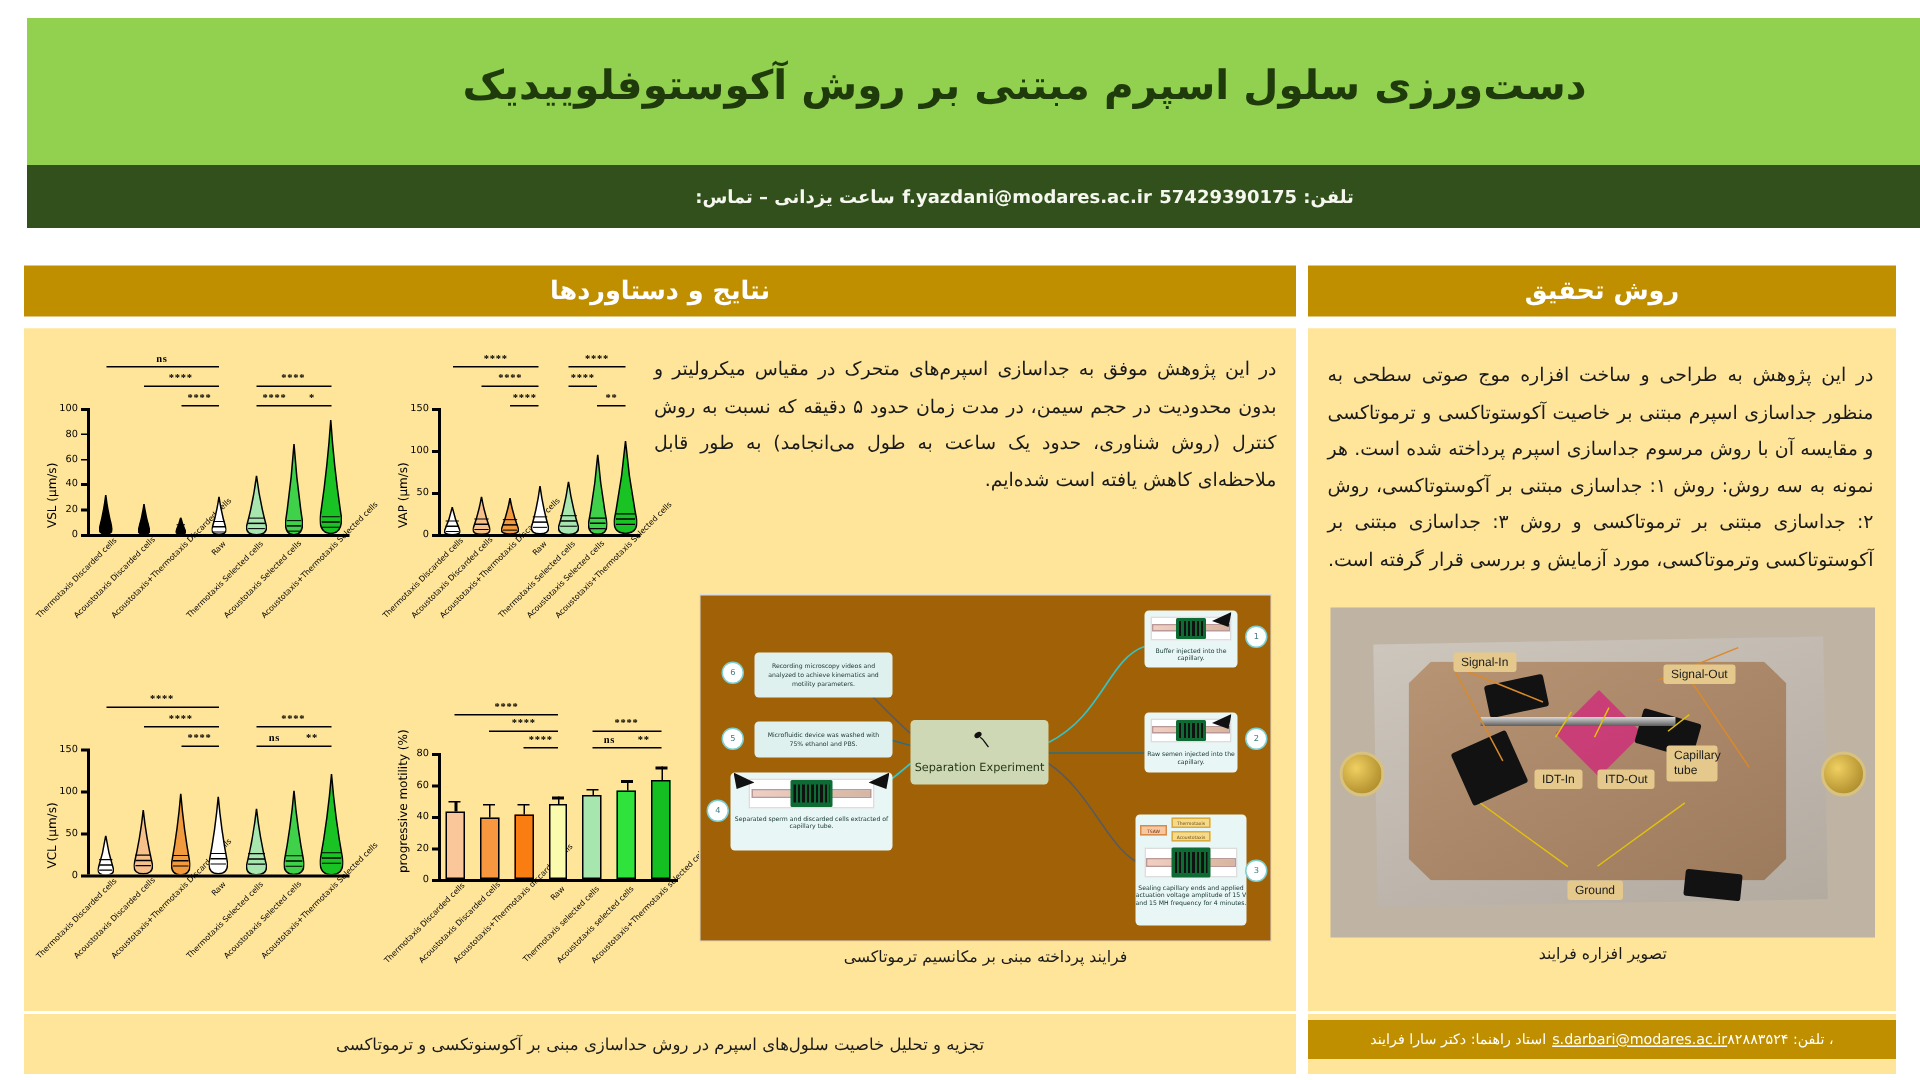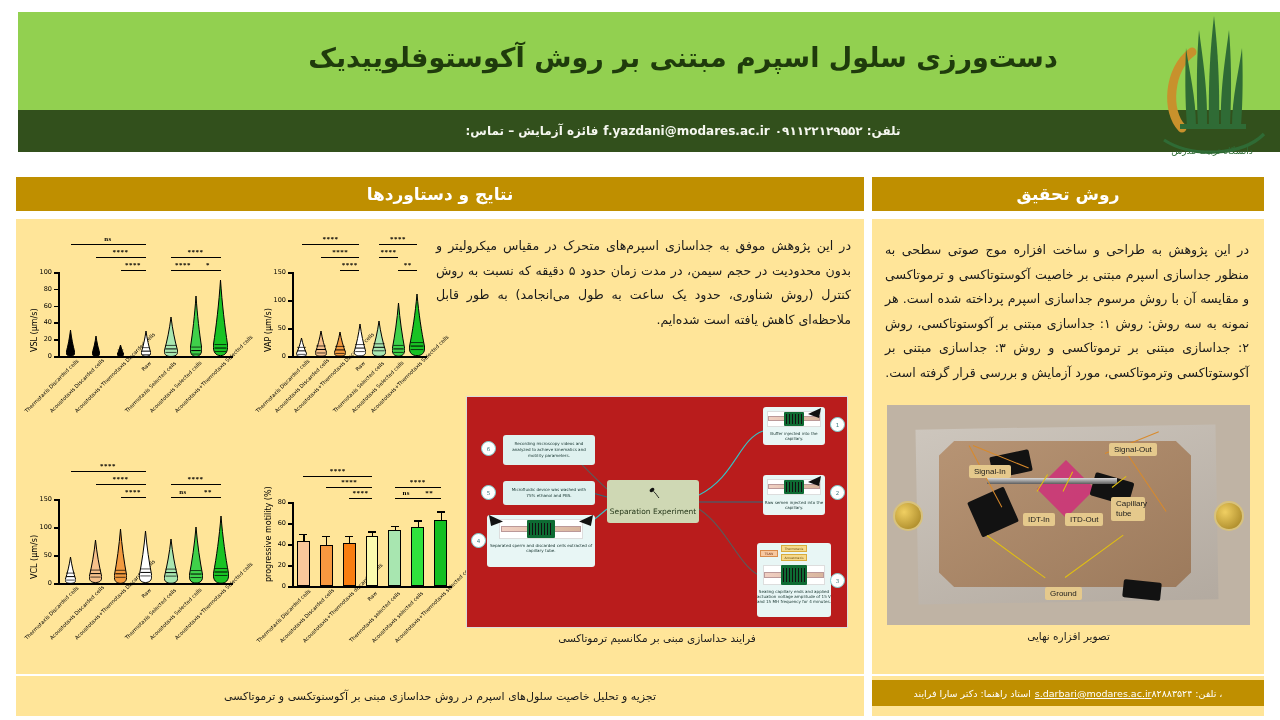--- a/index.html
+++ b/index.html
@@ -95,21 +95,21 @@
   
   .bar {
     position: absolute; bottom: 0; border: 1.2px solid #000;
   }
   .errbar { position: absolute; background: #000; width: 1.2px; }
   .errcap { position: absolute; background: #000; height: 1.2px; }
 
   
   .diagram-box {
     position: absolute; left: 466px; top: 396px; width: 382px; height: 232px;
-    background: #b91c1c; border: 1px solid #dcdcdc;
+    background: #a16207; border: 1px solid #dcdcdc;
   }
   .diag-caption {
     position: absolute; left: 466px; top: 632px; width: 382px;
     text-align: center; font-size: 10.5px; color: #1a1a1a; direction: rtl;
   }
   .center-node {
     position: absolute; left: 140px; top: 83px; width: 92px; height: 43px;
     background: #cfd8b4; border-radius: 3px;
     display: flex; align-items: flex-end; justify-content: center;
     padding-bottom: 7px; font-size: 7.5px; color: #26381a; direction: ltr;
@@ -205,42 +205,27 @@
 <body>
 
 <div id="poster">
 
   <div class="band-green" style="width:1330px;left:18px;"></div>
   <div style="position:absolute;left:18px;top:12px;width:1330px;height:98px;background:#92d050;"></div>
   <div class="title-text">دست‌ورزی سلول اسپرم مبتنی بر روش آکوستوفلوییدیک</div>
 
   <div class="band-dark"></div>
   <div class="contact-text">
-    <span>تلفن: ۰۹۱۱۲۲۱۲۹۵۵۲</span>
+    <span>تلفن: 57429390175</span>
     <span style="width:5px"></span>
     <span class="mail">f.yazdani@modares.ac.ir</span>
     <span style="width:5px"></span>
-    <span>فائزه آزمایش – تماس:</span>
+    <span>ساعت یزدانی – تماس:</span>
   </div>
 
-  <div class="logo">
-    <svg width="120" height="150" viewBox="0 0 120 150">
-      <path d="M30 120 C14 104 16 62 40 44" stroke="#c8912c" stroke-width="9" fill="none" stroke-linecap="round"></path>
-      <g fill="#2f6b35">
-        <path d="M62 8 C59 34 56 70 57 118 L67 118 C68 70 65 34 62 8 Z"></path>
-        <path d="M47 22 C45 46 44 80 46 118 L55 118 C56 80 50 46 47 22 Z"></path>
-        <path d="M77 22 C79 46 80 80 78 118 L69 118 C68 80 74 46 77 22 Z"></path>
-        <path d="M34 40 C33 62 33 92 35 118 L44 118 C44 90 37 62 34 40 Z"></path>
-        <path d="M90 40 C91 62 91 92 89 118 L80 118 C80 90 87 62 90 40 Z"></path>
-      </g>
-      <rect x="28" y="116" width="66" height="5" fill="#2f6b35"></rect>
-      <path d="M12 132 C40 150 90 148 112 126" stroke="#2f6b35" stroke-width="3.2" fill="none"></path>
-      <text x="60" y="146" font-size="9" fill="#2f6b35" text-anchor="middle" font-family="DejaVu Sans">دانشگاه تربیت مدرس</text>
-    </svg>
-  </div>
 
   <div class="sec-head sec-head-method">روش تحقیق</div>
   <div class="sec-head sec-head-results">نتایج و دستاوردها</div>
 
   <div class="panel panel-method">
     <div class="method-text">در این پژوهش به طراحی و ساخت افزاره موج صوتی سطحی به منظور جداسازی اسپرم مبتنی بر خاصیت آکوستوتاکسی و ترموتاکسی و مقایسه آن با روش مرسوم جداسازی اسپرم پرداخته شده است. هر نمونه به سه روش: روش ۱: جداسازی مبتنی بر آکوستوتاکسی، روش ۲: جداسازی مبتنی بر ترموتاکسی و روش ۳: جداسازی مبتنی بر آکوستوتاکسی وترموتاکسی، مورد آزمایش و بررسی قرار گرفته است.</div>
   </div>
 
   <div class="device-box">
     <div class="dev-plate"></div>
@@ -255,28 +240,28 @@
     <div class="dev-conn" style="right:6px;top:96px;"></div>
     <div class="lead" style="left:86px;top:40px;width:60px;transform:rotate(22deg);"></div>
     <div class="lead" style="left:82px;top:40px;width:70px;transform:rotate(62deg);"></div>
     <div class="lead" style="left:218px;top:48px;width:58px;transform:rotate(-22deg);"></div>
     <div class="lead" style="left:240px;top:48px;width:70px;transform:rotate(56deg);"></div>
     <div class="lead-y" style="left:150px;top:86px;width:20px;transform:rotate(-58deg);"></div>
     <div class="lead-y" style="left:176px;top:86px;width:22px;transform:rotate(-64deg);"></div>
     <div class="lead-y" style="left:225px;top:82px;width:18px;transform:rotate(-38deg);"></div>
     <div class="lead-y" style="left:100px;top:130px;width:72px;transform:rotate(36deg);"></div>
     <div class="lead-y" style="left:178px;top:172px;width:72px;transform:rotate(-36deg);"></div>
-    <div class="dev-lab" style="left:82px;top:30px;margin-top:30px;">Signal-In</div>
+    <div class="dev-lab" style="left:82px;top:30px;">Signal-In</div>
     <div class="dev-lab" style="left:222px;top:38px;">Signal-Out</div>
     <div class="dev-lab" style="left:136px;top:108px;">IDT-In</div>
     <div class="dev-lab" style="left:178px;top:108px;">ITD-Out</div>
     <div class="dev-lab" style="left:224px;top:92px;width:34px;white-space:normal;line-height:1.25;">Capillary tube</div>
     <div class="dev-lab" style="left:158px;top:182px;">Ground</div>
   </div>
-  <div class="device-caption">تصویر افزاره نهایی</div>
+  <div class="device-caption">تصویر افزاره فرایند</div>
 
   <div class="panel panel-results">
     <div class="results-text">در این پژوهش موفق به جداسازی اسپرم‌های متحرک در مقیاس میکرولیتر و بدون محدودیت در حجم سیمن، در مدت زمان حدود ۵ دقیقه که نسبت به روش کنترل (روش شناوری، حدود یک ساعت به طول می‌انجامد) به طور قابل ملاحظه‌ای کاهش یافته است شده‌ایم.</div>
   </div>
 
   <div class="chart" id="chart-vsl" style="left:24px;top:228px;width:215px;height:130px;">
       <div class="axis-line" style="left:34px;top:44px;width:1.6px;height:84px;"></div>
       <div class="axis-line" style="left:34px;top:128px;width:175px;height:1.6px;"></div>
       <div class="axis-y-label" style="left:6px;top:50px;height:74px;">VSL (µm/s)</div>
       <div class="tick" style="left:30px;top:128px;"></div>
@@ -728,21 +713,21 @@
     <div class="step-box" style="left:36px;top:84px;width:92px;height:24px;">
       <span>Microfluidic device was washed with 75% ethanol and PBS.</span>
     </div>
     <div class="step-num" style="left:14px;top:88px;">5</div>
 
     <div class="step-box" style="left:36px;top:38px;width:92px;height:30px;">
       <span>Recording microscopy videos and analyzed to achieve kinematics and motility parameters.</span>
     </div>
     <div class="step-num" style="left:14px;top:44px;">6</div>
   </div>
-  <div class="diag-caption">فرایند حداسازی مبنی بر مکانسیم ترموتاکسی</div>
+  <div class="diag-caption">فرایند پرداخته مبنی بر مکانسیم ترموتاکسی</div>
 
   <div class="foot-left">تجزیه و تحلیل خاصیت سلول‌های اسپرم در روش حداسازی مبنی بر آکوسنوتکسی و ترموتاکسی</div>
   <div class="foot-right"></div>
   <div class="foot-right-band">
     <span>، تلفن: ۸۲۸۸۳۵۲۴</span>
     <span class="mail">s.darbari@modares.ac.ir</span>
     <span style="width:4px"></span>
     <span>استاد راهنما: دکتر سارا فرایند</span>
   </div>
 

